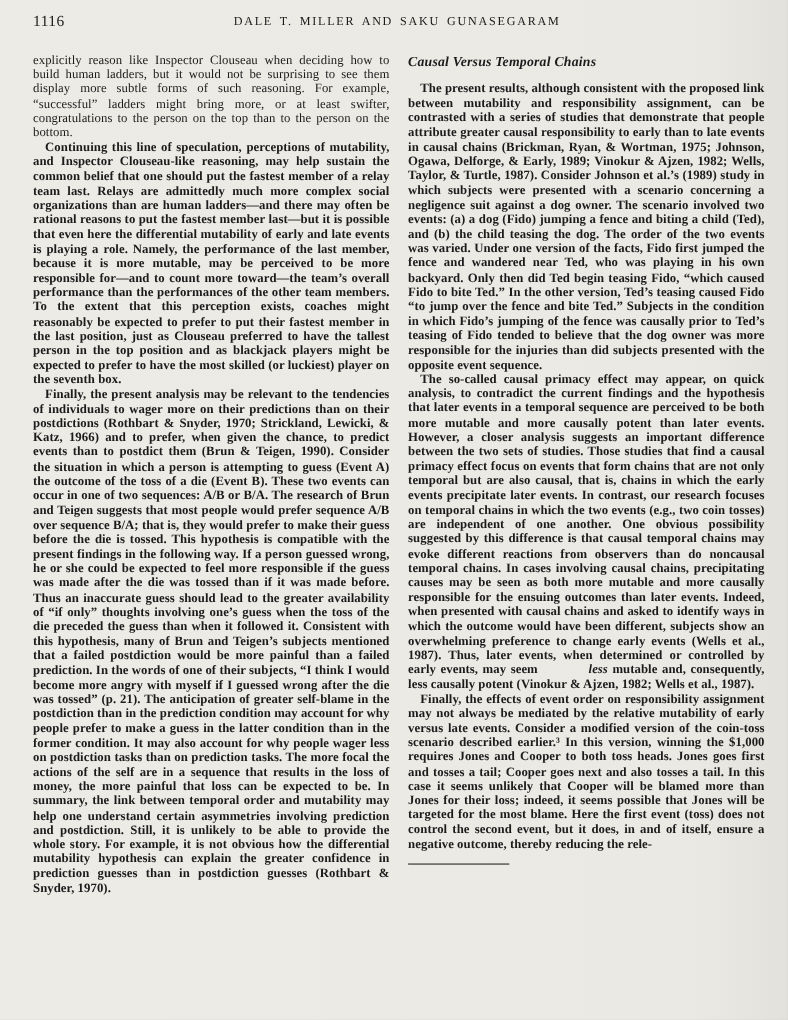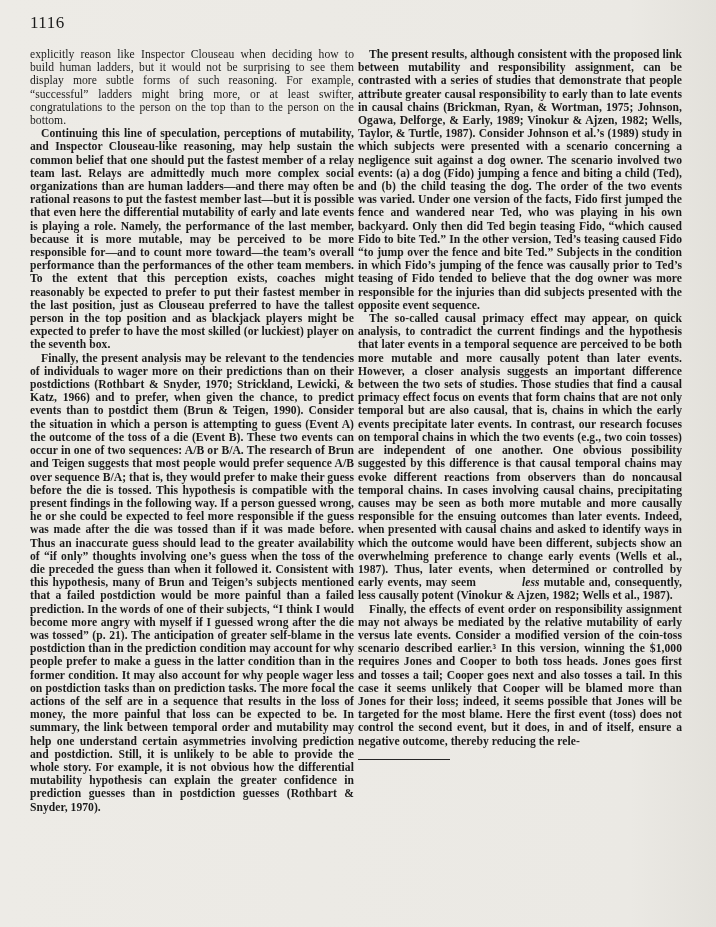--- a/index.html
+++ b/index.html
@@ -17,33 +17,33 @@
     overflow: hidden;
   }
   .page-header {
     position: relative;
     height: 18px;
   }
   .page-number {
     position: absolute;
     left: 0;
     top: 0;
-    font-size: 17px;
+    font-size: 14px;
     letter-spacing: 0.5px;
   }
   .running-head {
     text-align: center;
     font-size: 11px;
     letter-spacing: 1.6px;
     word-spacing: 2px;
     padding-top: 1px;
   }
   .columns {
     display: flex;
-    gap: 4px;
+    gap: 17px;
     margin-top: 17px;
   }
   .col {
     width: 324px;
     flex: 0 0 324px;
   }
   p.body-para {
     margin: 0;
     font-size: 11.6px;
     line-height: 13.2px;
@@ -72,31 +72,33 @@
     margin: 0;
   }
 </style>
 </head>
 <body>
 
 <div class="page">
 
   <div class="page-header">
     <span class="page-number">1116</span>
+    <div class="running-head">DALE T. MILLER AND SAKU GUNASEGARAM</div>
   </div>
 
   <div class="columns">
 
     <div class="col">
       <p class="body-para">explicitly reason like Inspector Clouseau when deciding how to build human ladders, but it would not be surprising to see them display more subtle forms of such reasoning. For example, “successful” ladders might bring more, or at least swifter, congratulations to the person on the top than to the person on the bottom.</p>
       <p class="body-para indent">Continuing this line of speculation, perceptions of mutability, and Inspector Clouseau-like reasoning, may help sustain the common belief that one should put the fastest member of a relay team last. Relays are admittedly much more complex social organizations than are human ladders—and there may often be rational reasons to put the fastest member last—but it is possible that even here the differential mutability of early and late events is playing a role. Namely, the performance of the last member, because it is more mutable, may be perceived to be more responsible for—and to count more toward—the team’s overall performance than the performances of the other team members. To the extent that this perception exists, coaches might reasonably be expected to prefer to put their fastest member in the last position, just as Clouseau preferred to have the tallest person in the top position and as blackjack players might be expected to prefer to have the most skilled (or luckiest) player on the seventh box.</p>
       <p class="body-para indent">Finally, the present analysis may be relevant to the tendencies of individuals to wager more on their predictions than on their postdictions (Rothbart &amp; Snyder, 1970; Strickland, Lewicki, &amp; Katz, 1966) and to prefer, when given the chance, to predict events than to postdict them (Brun &amp; Teigen, 1990). Consider the situation in which a person is attempting to guess (Event A) the outcome of the toss of a die (Event B). These two events can occur in one of two sequences: A/B or B/A. The research of Brun and Teigen suggests that most people would prefer sequence A/B over sequence B/A; that is, they would prefer to make their guess before the die is tossed. This hypothesis is compatible with the present findings in the following way. If a person guessed wrong, he or she could be expected to feel more responsible if the guess was made after the die was tossed than if it was made before. Thus an inaccurate guess should lead to the greater availability of “if only” thoughts involving one’s guess when the toss of the die preceded the guess than when it followed it. Consistent with this hypothesis, many of Brun and Teigen’s subjects mentioned that a failed postdiction would be more painful than a failed prediction. In the words of one of their subjects, “I think I would become more angry with myself if I guessed wrong after the die was tossed” (p. 21). The anticipation of greater self-blame in the postdiction than in the prediction condition may account for why people prefer to make a guess in the latter condition than in the former condition. It may also account for why people wager less on postdiction tasks than on prediction tasks. The more focal the actions of the self are in a sequence that results in the loss of money, the more painful that loss can be expected to be. In summary, the link between temporal order and mutability may help one understand certain asymmetries involving prediction and postdiction. Still, it is unlikely to be able to provide the whole story. For example, it is not obvious how the differential mutability hypothesis can explain the greater confidence in prediction guesses than in postdiction guesses (Rothbart &amp; Snyder, 1970).</p>
     </div>
 
     <div class="col">
+      <h2 class="section-heading">Causal Versus Temporal Chains</h2>
       <p class="body-para indent">The present results, although consistent with the proposed link between mutability and responsibility assignment, can be contrasted with a series of studies that demonstrate that people attribute greater causal responsibility to early than to late events in causal chains (Brickman, Ryan, &amp; Wortman, 1975; Johnson, Ogawa, Delforge, &amp; Early, 1989; Vinokur &amp; Ajzen, 1982; Wells, Taylor, &amp; Turtle, 1987). Consider Johnson et al.’s (1989) study in which subjects were presented with a scenario concerning a negligence suit against a dog owner. The scenario involved two events: (a) a dog (Fido) jumping a fence and biting a child (Ted), and (b) the child teasing the dog. The order of the two events was varied. Under one version of the facts, Fido first jumped the fence and wandered near Ted, who was playing in his own backyard. Only then did Ted begin teasing Fido, “which caused Fido to bite Ted.” In the other version, Ted’s teasing caused Fido “to jump over the fence and bite Ted.” Subjects in the condition in which Fido’s jumping of the fence was causally prior to Ted’s teasing of Fido tended to believe that the dog owner was more responsible for the injuries than did subjects presented with the opposite event sequence.</p>
       <p class="body-para indent"><span>The so-called causal primacy effect may appear, on quick analysis, to contradict the current findings and the hypothesis that later events in a temporal sequence are perceived to be both more mutable and more causally potent than later events. However, a closer analysis suggests an important difference between the two sets of studies. Those studies that find a causal primacy effect focus on events that form chains that are not only temporal but are also causal, that is, chains in which the early events precipitate later events. In contrast, our research focuses on temporal chains in which the two events (e.g., two coin tosses) are independent of one another. One obvious possibility suggested by this difference is that causal temporal chains may evoke different reactions from observers than do noncausal temporal chains. In cases involving causal chains, precipitating causes may be seen as both more mutable and more causally responsible for the ensuing outcomes than later events. Indeed, when presented with causal chains and asked to identify ways in which the outcome would have been different, subjects show an overwhelming preference to change early events (Wells et al., 1987). Thus, later events, when determined or controlled by early events, may seem </span><span class="em-italic">less</span><span> mutable and, consequently, less causally potent (Vinokur &amp; Ajzen, 1982; Wells et al., 1987).</span></p>
       <p class="body-para indent">Finally, the effects of event order on responsibility assignment may not always be mediated by the relative mutability of early versus late events. Consider a modified version of the coin-toss scenario described earlier.³ In this version, winning the $1,000 requires Jones and Cooper to both toss heads. Jones goes first and tosses a tail; Cooper goes next and also tosses a tail. In this case it seems unlikely that Cooper will be blamed more than Jones for their loss; indeed, it seems possible that Jones will be targeted for the most blame. Here the first event (toss) does not control the second event, but it does, in and of itself, ensure a negative outcome, thereby reducing the rele-</p>
 
       <div class="footnote-rule"></div>
     </div>
 
   </div>
 
 </div>

